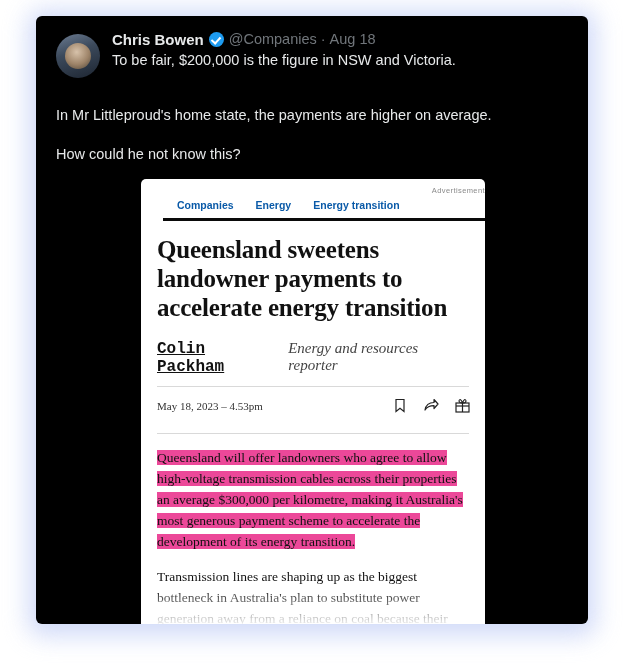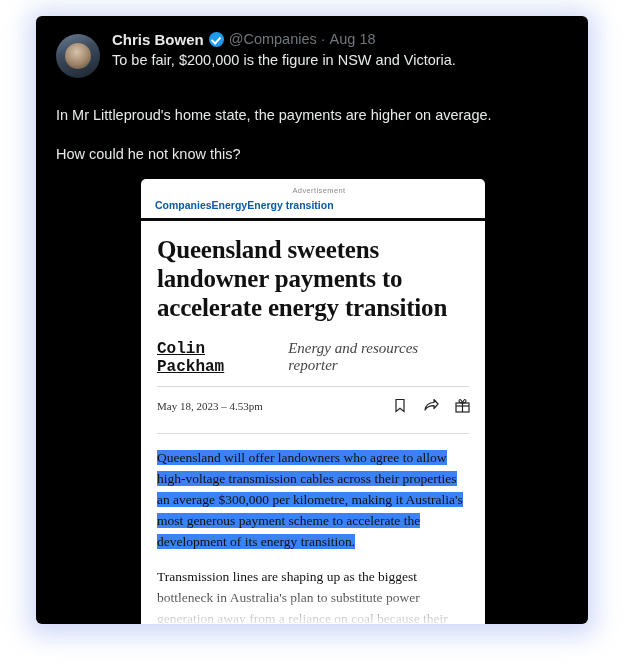--- a/index.html
+++ b/index.html
@@ -138,32 +138,34 @@
     margin: 0 auto;
     width: 344px;
     background: #ffffff;
     border-radius: 5px 5px 0 0;
     overflow: hidden;
     position: relative;
     height: 460px;
   }
 
   .adv-label {
-    text-align: center;
+    text-align: right;
     font-size: 7.5px;
     color: #8a8a8a;
     letter-spacing: 0.4px;
     padding: 7px 0 4px 12px;
     font-family: "Liberation Sans", sans-serif;
   }
 
   .art-nav {
     display: flex;
+    gap: 22px;
     padding: 0 14px 7px 14px;
     border-bottom: 3px solid #0a0a0a;
+    margin-left: 22px;
   }
   .art-nav span {
     color: #0a5aa8;
     font-size: 10.5px;
     font-weight: bold;
   }
 
   .art-content {
     padding: 14px 16px 0 16px;
   }
@@ -225,21 +227,21 @@
   .ic svg { display: block; }
 
   .art-para {
     font-family: "Liberation Serif", serif;
     font-size: 13.5px;
     line-height: 1.55;
     color: #111111;
     margin: 14px 0 0 0;
   }
   .art-para.highlight span {
-    background: #3b82f6;
+    background: #ec4899;
     box-decoration-break: clone;
     -webkit-box-decoration-break: clone;
   }
   .art-para.faded {
     color: #111111;
   }
 
   .fade-mask {
     position: absolute;
     left: 0;

